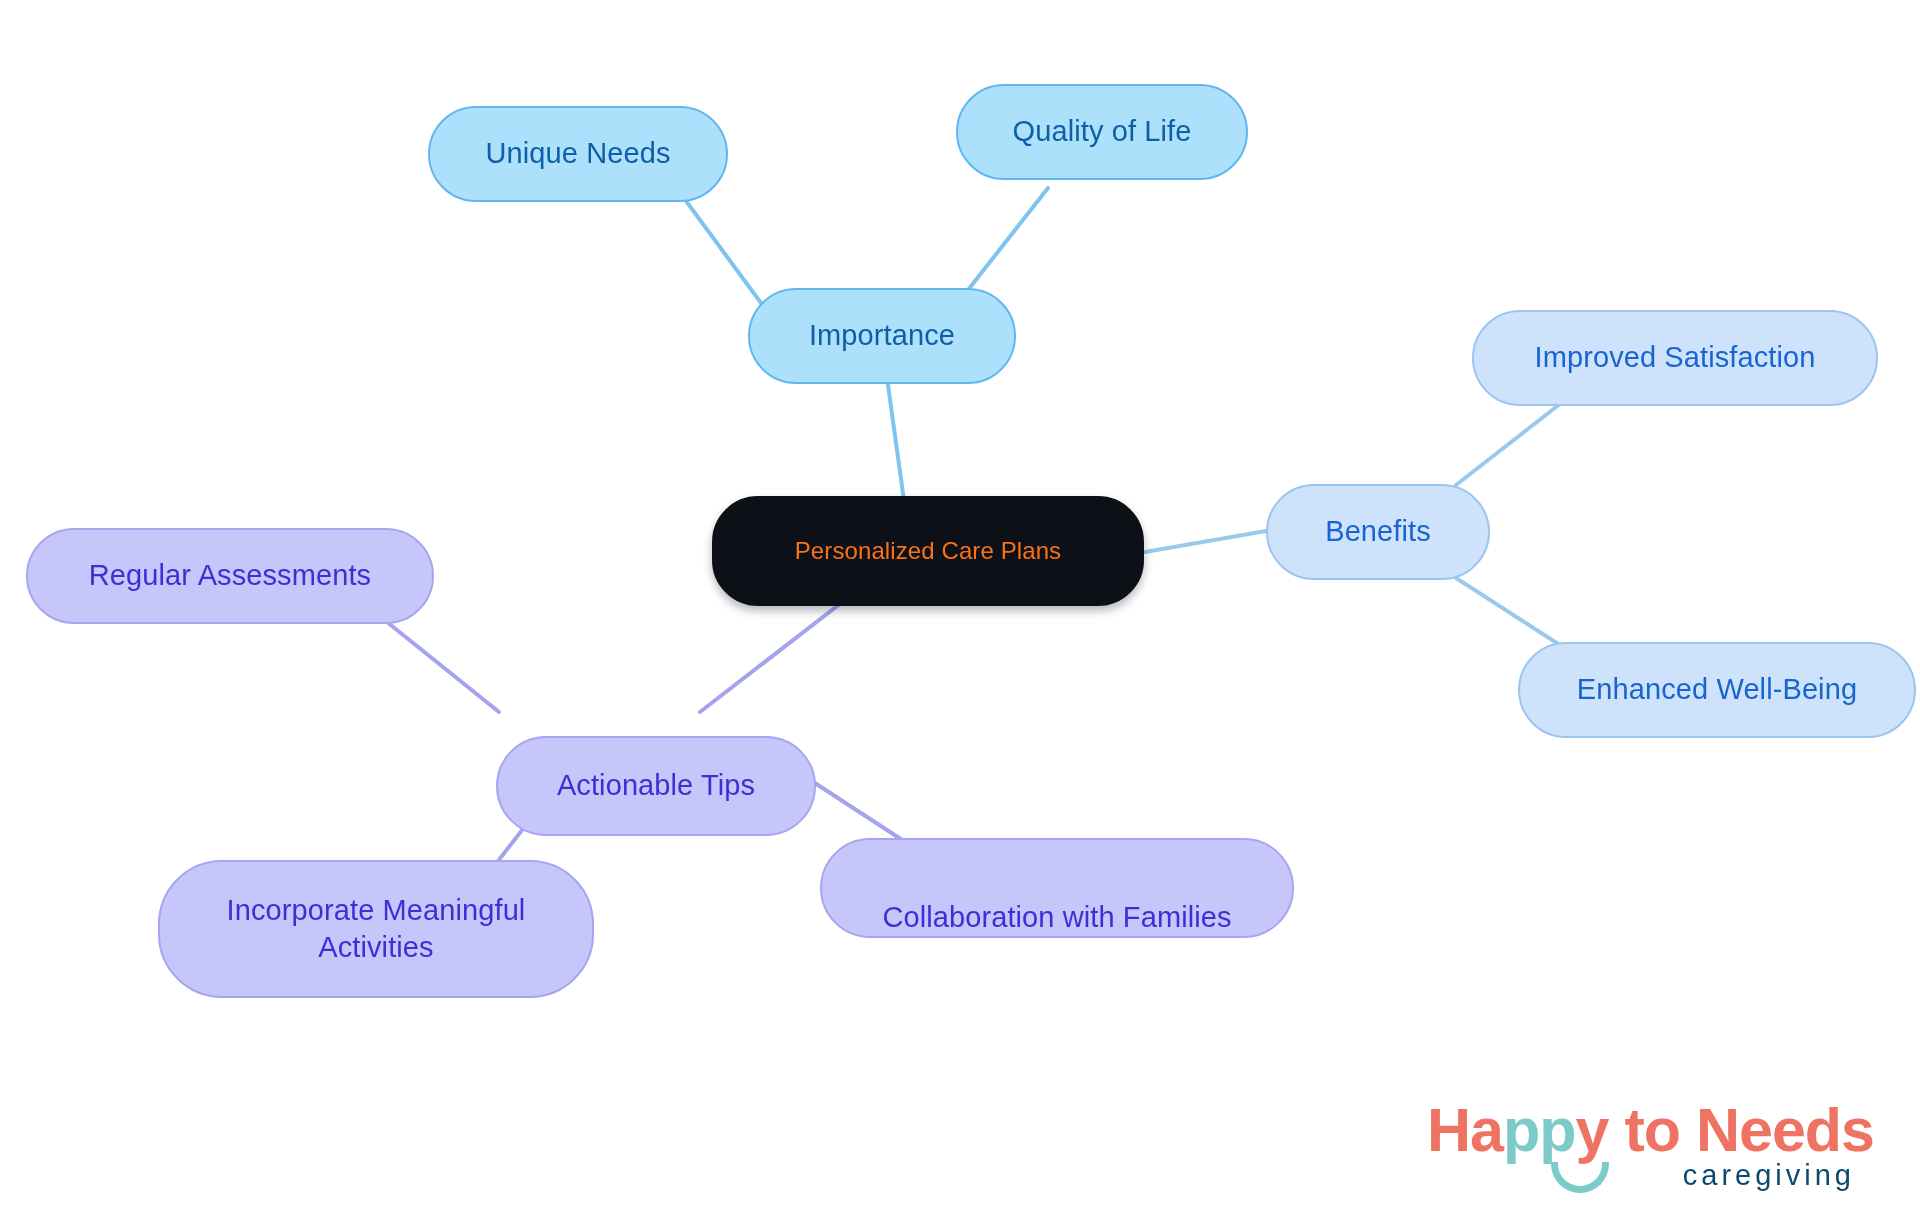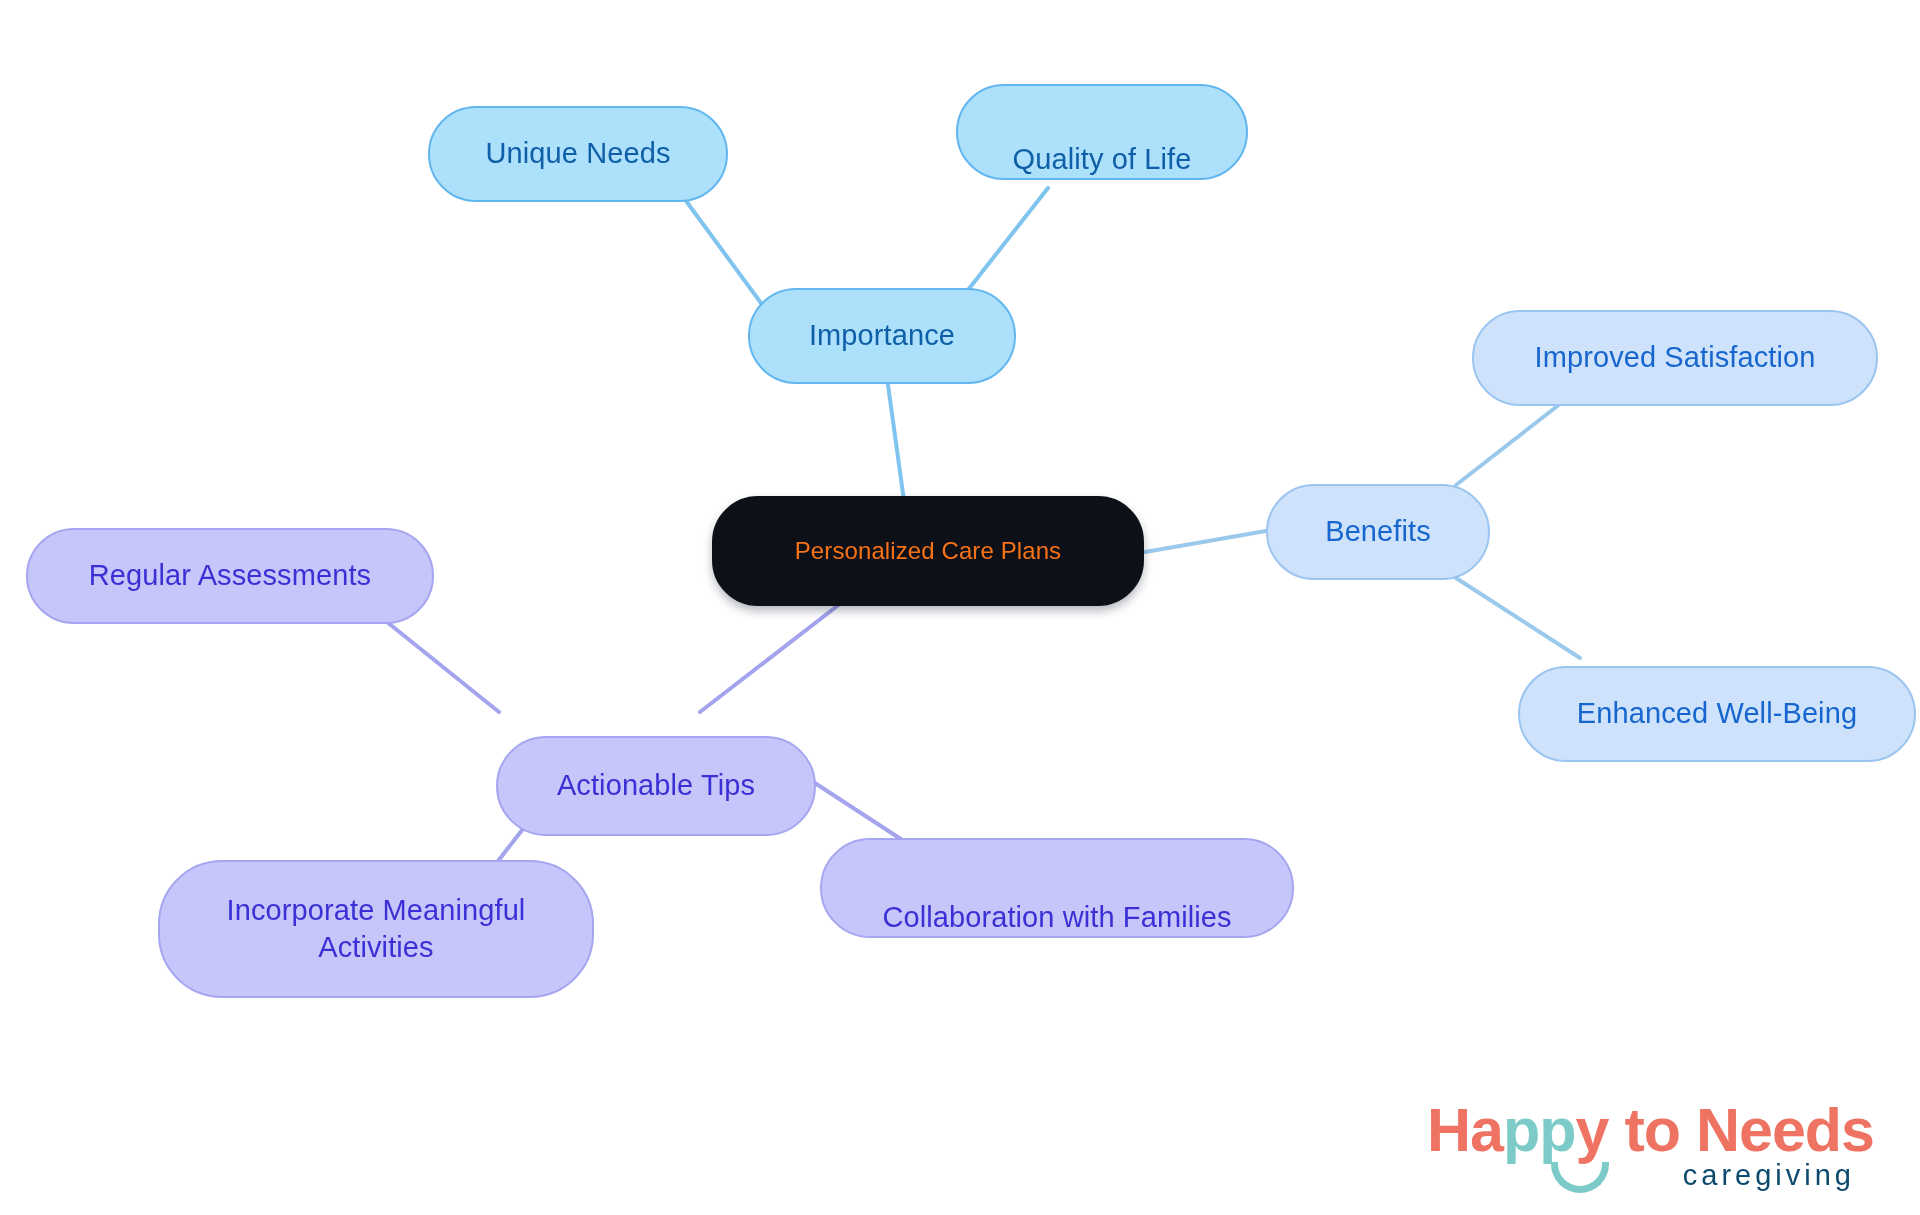--- a/index.html
+++ b/index.html
@@ -134,33 +134,33 @@
   </div>
 
   <div class="node blue" style="left:748px; top:288px; width:268px; height:96px;">
     <span>Importance</span>
   </div>
 
   <div class="node blue" style="left:428px; top:106px; width:300px; height:96px;">
     <span>Unique Needs</span>
   </div>
 
-  <div class="node blue" style="left:956px; top:84px; width:292px; height:96px;align-items:flex-end;">
+  <div class="node blue" style="left:956px; top:84px; width:292px; height:96px;">
     <span>Quality of Life</span>
   </div>
 
   <div class="node lightblue" style="left:1472px; top:310px; width:406px; height:96px;">
     <span>Improved Satisfaction</span>
   </div>
 
   <div class="node lightblue" style="left:1266px; top:484px; width:224px; height:96px;">
     <span>Benefits</span>
   </div>
 
-  <div class="node lightblue" style="left:1518px; top:642px; width:398px; height:96px;margin-top:24px;">
+  <div class="node lightblue" style="left:1518px; top:642px; width:398px; height:96px;">
     <span>Enhanced Well-Being</span>
   </div>
 
   <div class="node purple" style="left:496px; top:688px; width:320px; height:100px;margin-top:48px;">
     <span>Actionable Tips</span>
   </div>
 
   <div class="node purple" style="left:158px; top:860px; width:436px; height:138px; border-radius:64px;">
     <span>Incorporate Meaningful
 Activities</span>

